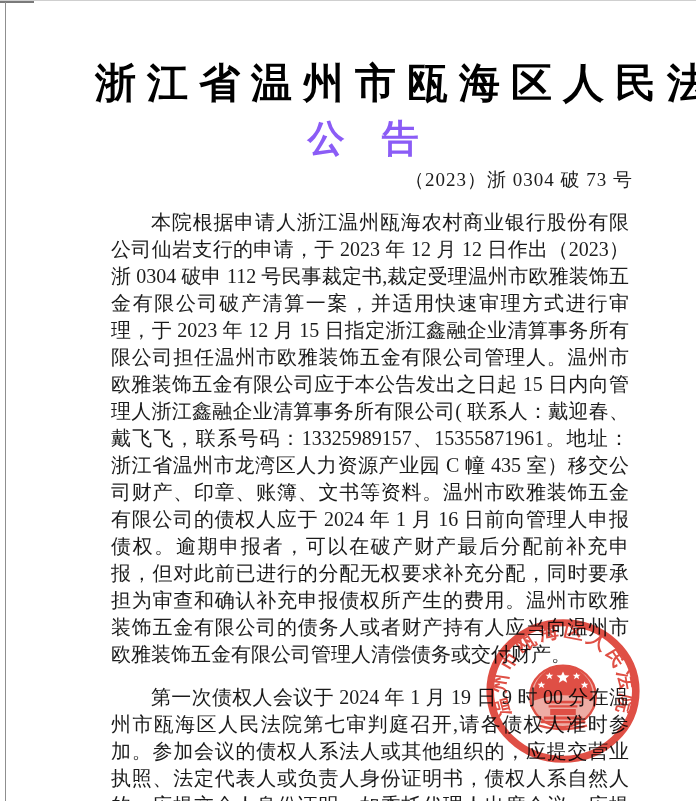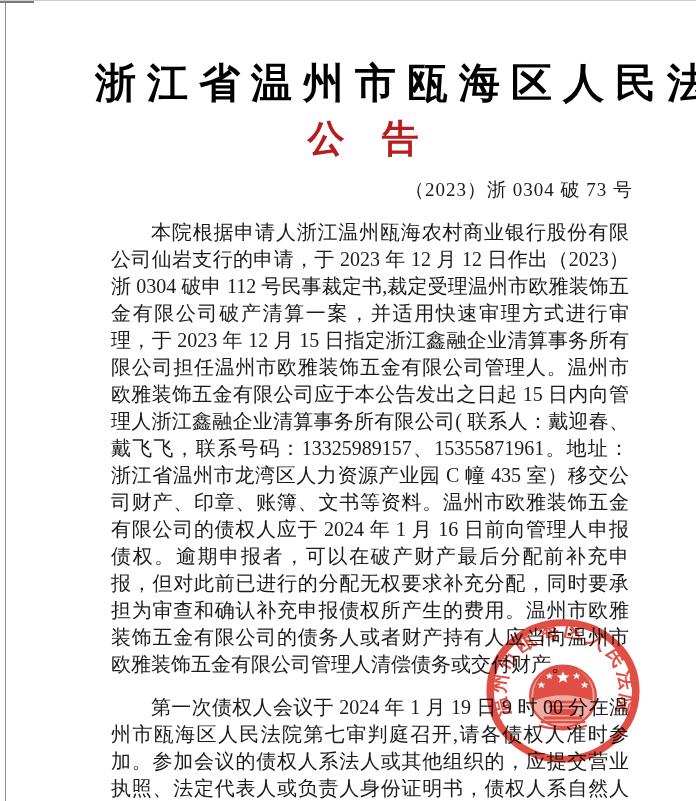--- a/index.html
+++ b/index.html
@@ -34,24 +34,24 @@
     text-align: center;
     white-space: nowrap;
     color: #000000;
   }
   .doc-title {
     margin-top: 3px;
     font-size: 37px;
     font-weight: bold;
     letter-spacing: 14px;
     text-align: center;
-    color: #b91c1c;
+    color: #8b5cf6;
   }
   .case-number {
-    margin-top: 13px;
+    margin-top: 3px;
     font-size: 19px;
     text-align: right;
     padding-right: 12px;
     letter-spacing: 1px;
   }
   .body-text { margin-top: 9px; }
   .body-text p {
     margin: 16px;
     font-size: 20px;
     line-height: 27px;

